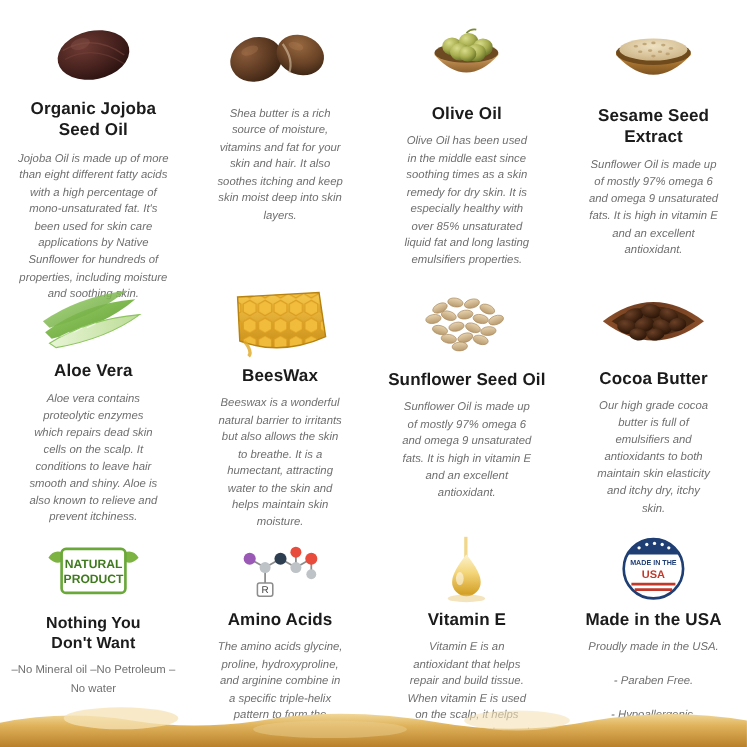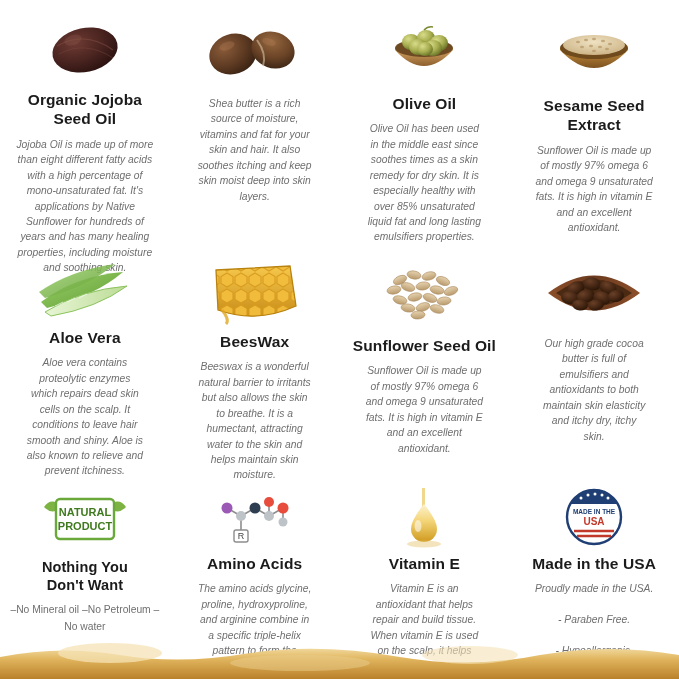--- a/index.html
+++ b/index.html
@@ -96,23 +96,23 @@
       </div>
       <div class="title">
         <span>Organic Jojoba</span><br>
         <span>Seed Oil</span>
       </div>
       <div class="desc">
         <span class="ln">Jojoba Oil is made up of more</span>
         <span class="ln">than eight different fatty acids</span>
         <span class="ln">with a high percentage of</span>
         <span class="ln">mono-unsaturated fat. It's</span>
+        <span class="ln">been used for skin care</span>
         <span class="ln">applications by Native</span>
         <span class="ln">Sunflower for hundreds of</span>
-        <span class="ln">years and has many healing</span>
         <span class="ln">properties, including moisture</span>
         <span class="ln">and soothing skin.</span>
       </div>
     </div>
 
     <div class="cell">
       <div class="art">
         <svg width="100" height="66" viewBox="0 0 100 66">
           <defs>
             <radialGradient id="sh1" cx="35%" cy="30%" r="75%">
@@ -171,21 +171,21 @@
           </g>
           <path d="M43 14 q4 -4 9 -3" stroke="#7c8b33" stroke-width="1.6" fill="none"></path>
         </svg>
       </div>
       <div class="title">
         <span>Olive Oil</span>
       </div>
       <div class="desc">
         <span class="ln">Olive Oil has been used</span>
         <span class="ln">in the middle east since</span>
-        <span class="ln">soothes times as a skin</span>
+        <span class="ln">soothing times as a skin</span>
         <span class="ln">remedy for dry skin. It is</span>
         <span class="ln">especially healthy with</span>
         <span class="ln">over 85% unsaturated</span>
         <span class="ln">liquid fat and long lasting</span>
         <span class="ln">emulsifiers properties.</span>
       </div>
     </div>
 
     <div class="cell">
       <div class="art">
@@ -366,20 +366,23 @@
             <ellipse cx="66" cy="28" rx="9" ry="6.5" transform="rotate(24 66 28)"></ellipse>
             <ellipse cx="28" cy="38" rx="9" ry="6.5" transform="rotate(12 28 38)"></ellipse>
             <ellipse cx="44" cy="36" rx="9" ry="6.5" transform="rotate(-14 44 36)"></ellipse>
             <ellipse cx="60" cy="38" rx="9" ry="6.5" transform="rotate(18 60 38)"></ellipse>
             <ellipse cx="74" cy="36" rx="8" ry="6" transform="rotate(-10 74 36)"></ellipse>
             <ellipse cx="38" cy="45" rx="8" ry="5.5" transform="rotate(6 38 45)"></ellipse>
             <ellipse cx="54" cy="45" rx="8" ry="5.5" transform="rotate(-8 54 45)"></ellipse>
           </g>
         </svg>
       </div>
+      <div class="title">
+        <span>Cocoa Butter</span>
+      </div>
       <div class="desc">
         <span class="ln">Our high grade cocoa</span>
         <span class="ln">butter is full of</span>
         <span class="ln">emulsifiers and</span>
         <span class="ln">antioxidants to both</span>
         <span class="ln">maintain skin elasticity</span>
         <span class="ln">and itchy dry, itchy</span>
         <span class="ln">skin.</span>
       </div>
     </div>

